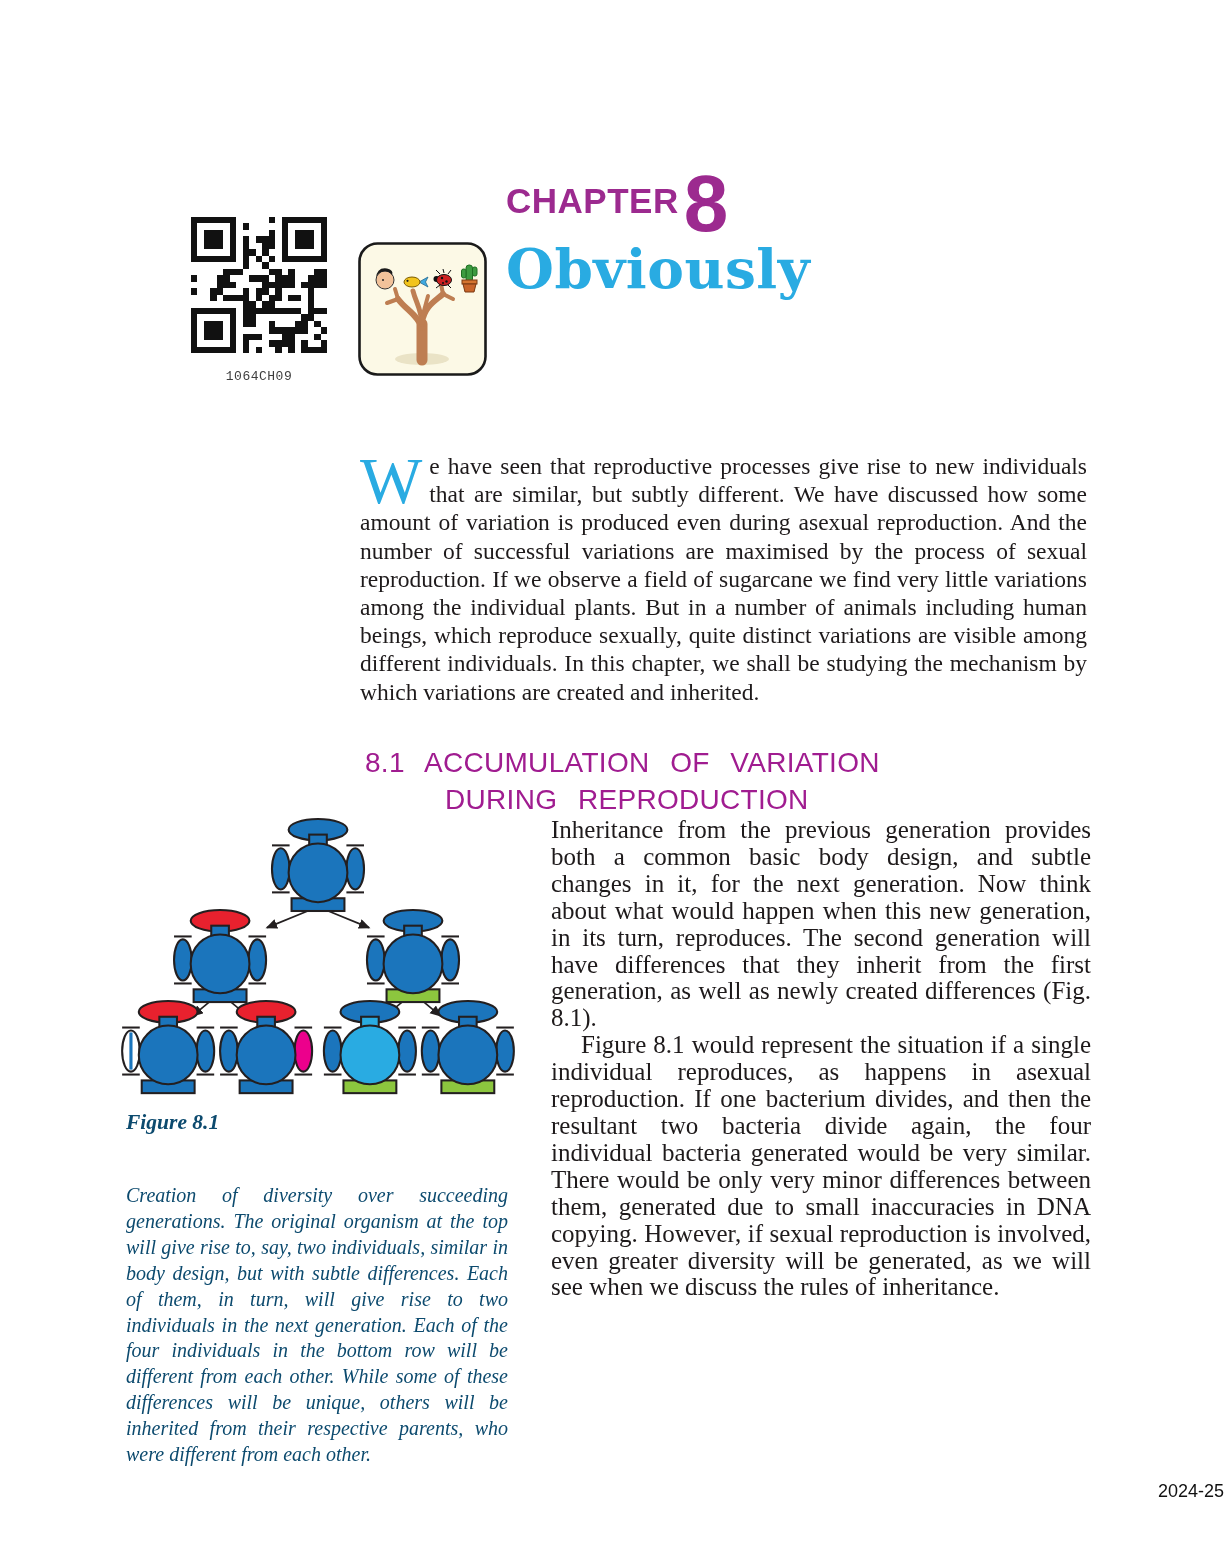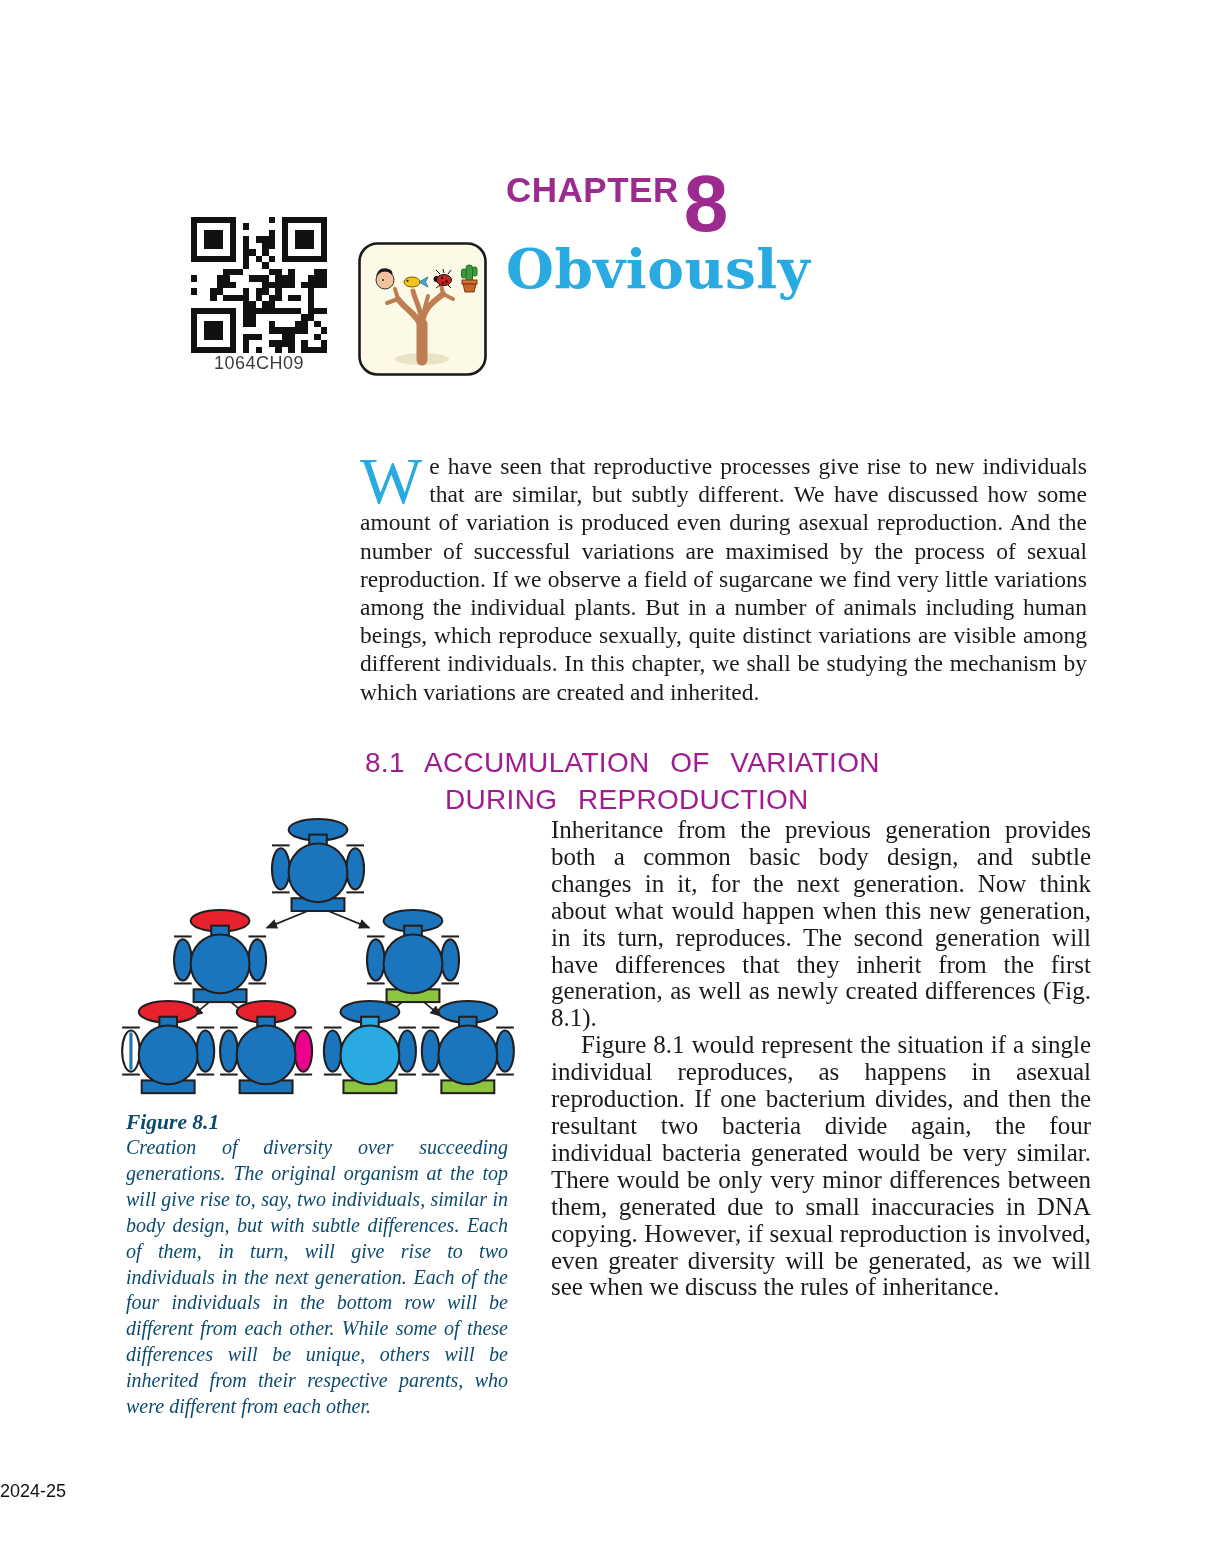--- a/index.html
+++ b/index.html
@@ -5,45 +5,45 @@
   * { margin:0; padding:0; box-sizing:border-box; }
   html,body { background:#ffffff; }
   .page {
     position:relative; width:1224px; height:1559px; background:#ffffff;
     color:#1c1c1c; font-family:"Liberation Serif","DejaVu Serif",serif;
     overflow:hidden;
   }
   
   .qr-block { position:absolute; left:189px; top:217px; width:140px; text-align:center; }
   .qr-block svg { display:block; width:140px; height:136px; }
-  .qr-label { margin-top:0; font-family:Liberation Sans, sans-serif; font-size:18px; color:#3d3d3d; letter-spacing:0.5px; }
+  .qr-label { margin-top:16px; font-family:Liberation Mono, monospace; font-size:13px; color:#3d3d3d; letter-spacing:0.5px; }
   .illus-box { position:absolute; left:358px; top:242px; }
   .chapter-block { position:absolute; left:506px; top:172px; }
-  .chapter-line { display:flex; align-items:flex-start; }
+  .chapter-line { display:flex; align-items:center; }
   .chapter-word { font-family:"Liberation Sans",sans-serif; font-weight:600; font-size:35px; line-height:1; color:#9c2a8f; letter-spacing:0.5px; padding-bottom:7px; }
   .chapter-num  { font-family:"Liberation Sans",sans-serif; font-weight:bold; font-size:80px; line-height:0.8; color:#9c2a8f; margin-left:5px; }
   .chapter-title { font-family:"DejaVu Serif",serif; font-weight:bold; font-size:55px; line-height:1.1; color:#29abe2; margin-top:3px; letter-spacing:0.5px; }
   
   .intro { position:absolute; left:360px; top:452px; width:727px; font-size:23.5px; line-height:28.2px; text-align:justify; color:#1e1a1b; }
   .dropcap { float:left; font-size:66px; line-height:50px; color:#29abe2; margin:4px 7px 0 0; }
   
   .sec-heading { position:absolute; left:365px; top:744px; font-family:"Liberation Sans",sans-serif; font-weight:normal; font-size:28px; line-height:37px; color:#a01c90; letter-spacing:0.3px; word-spacing:0.45em; }
   .sec-heading .line2 { margin-left:80px; }
   
   .fig { position:absolute; left:112px; top:816px; width:418px; }
   .fig svg.diagram { display:block; width:412px; height:284px; }
   .fig-caption { margin-top:9px; padding-left:14px; width:396px; color:#0c4a6e; }
   .fig-label { font-weight:bold; font-style:italic; font-size:21.5px; line-height:26px; }
-  .fig-text  { font-style:italic; font-size:20px; line-height:25.9px; text-align:justify; }
+  .fig-text  { font-style:italic; font-size:20px; line-height:25.9px; text-align:justify;margin-top:48px; }
   
   .right-col { position:absolute; left:551px; top:817px; width:540px; font-size:25px; line-height:26.9px; text-align:justify; color:#1e1a1b; }
   .right-col p { margin:0; }
   .right-col p + p { text-indent:30px; }
   
-  .page-footer { position:absolute; top:1481px; left:0; width:100%; text-align:left; font-family:"Liberation Sans",sans-serif; font-size:18px; color:#111; }
+  .page-footer { position:absolute; top:1481px; left:0; width:100%; text-align:right; font-family:"Liberation Sans",sans-serif; font-size:18px; color:#111; }
 </style>
 </head>
 <body>
 
 <div class="page">
 
   <div class="qr-block">
     <svg id="qr-svg" viewBox="0 0 21 21" shape-rendering="crispEdges">
         <rect x="0" y="0" width="7" height="7" fill="#111"></rect>
         <rect x="1" y="1" width="5" height="5" fill="#fff"></rect>

